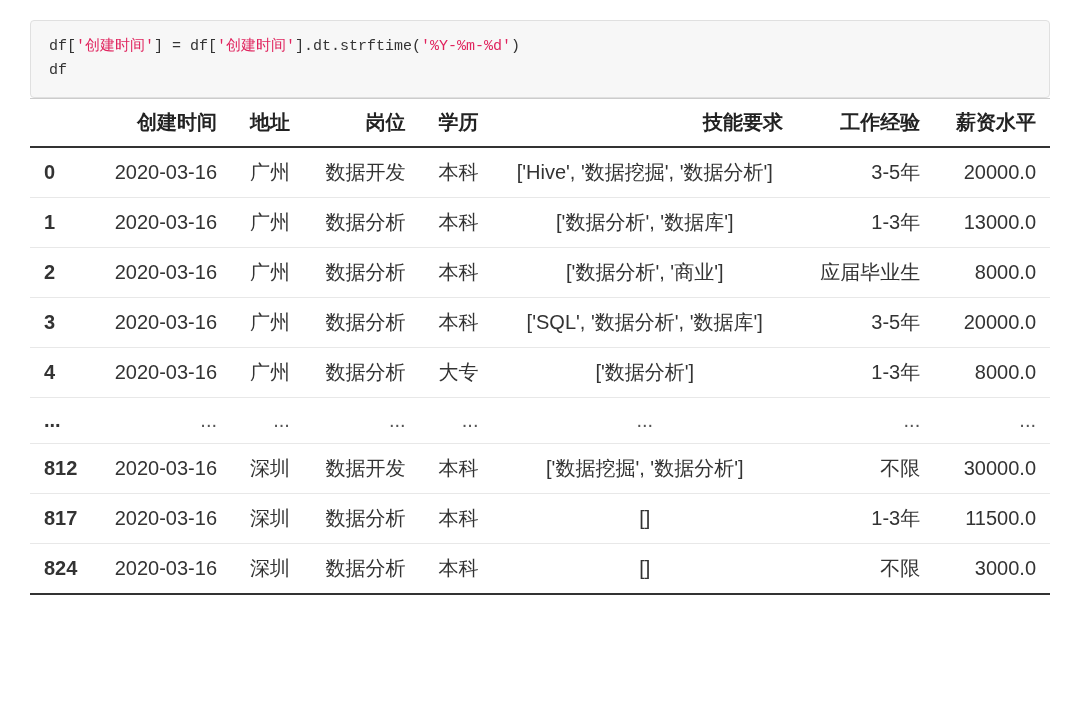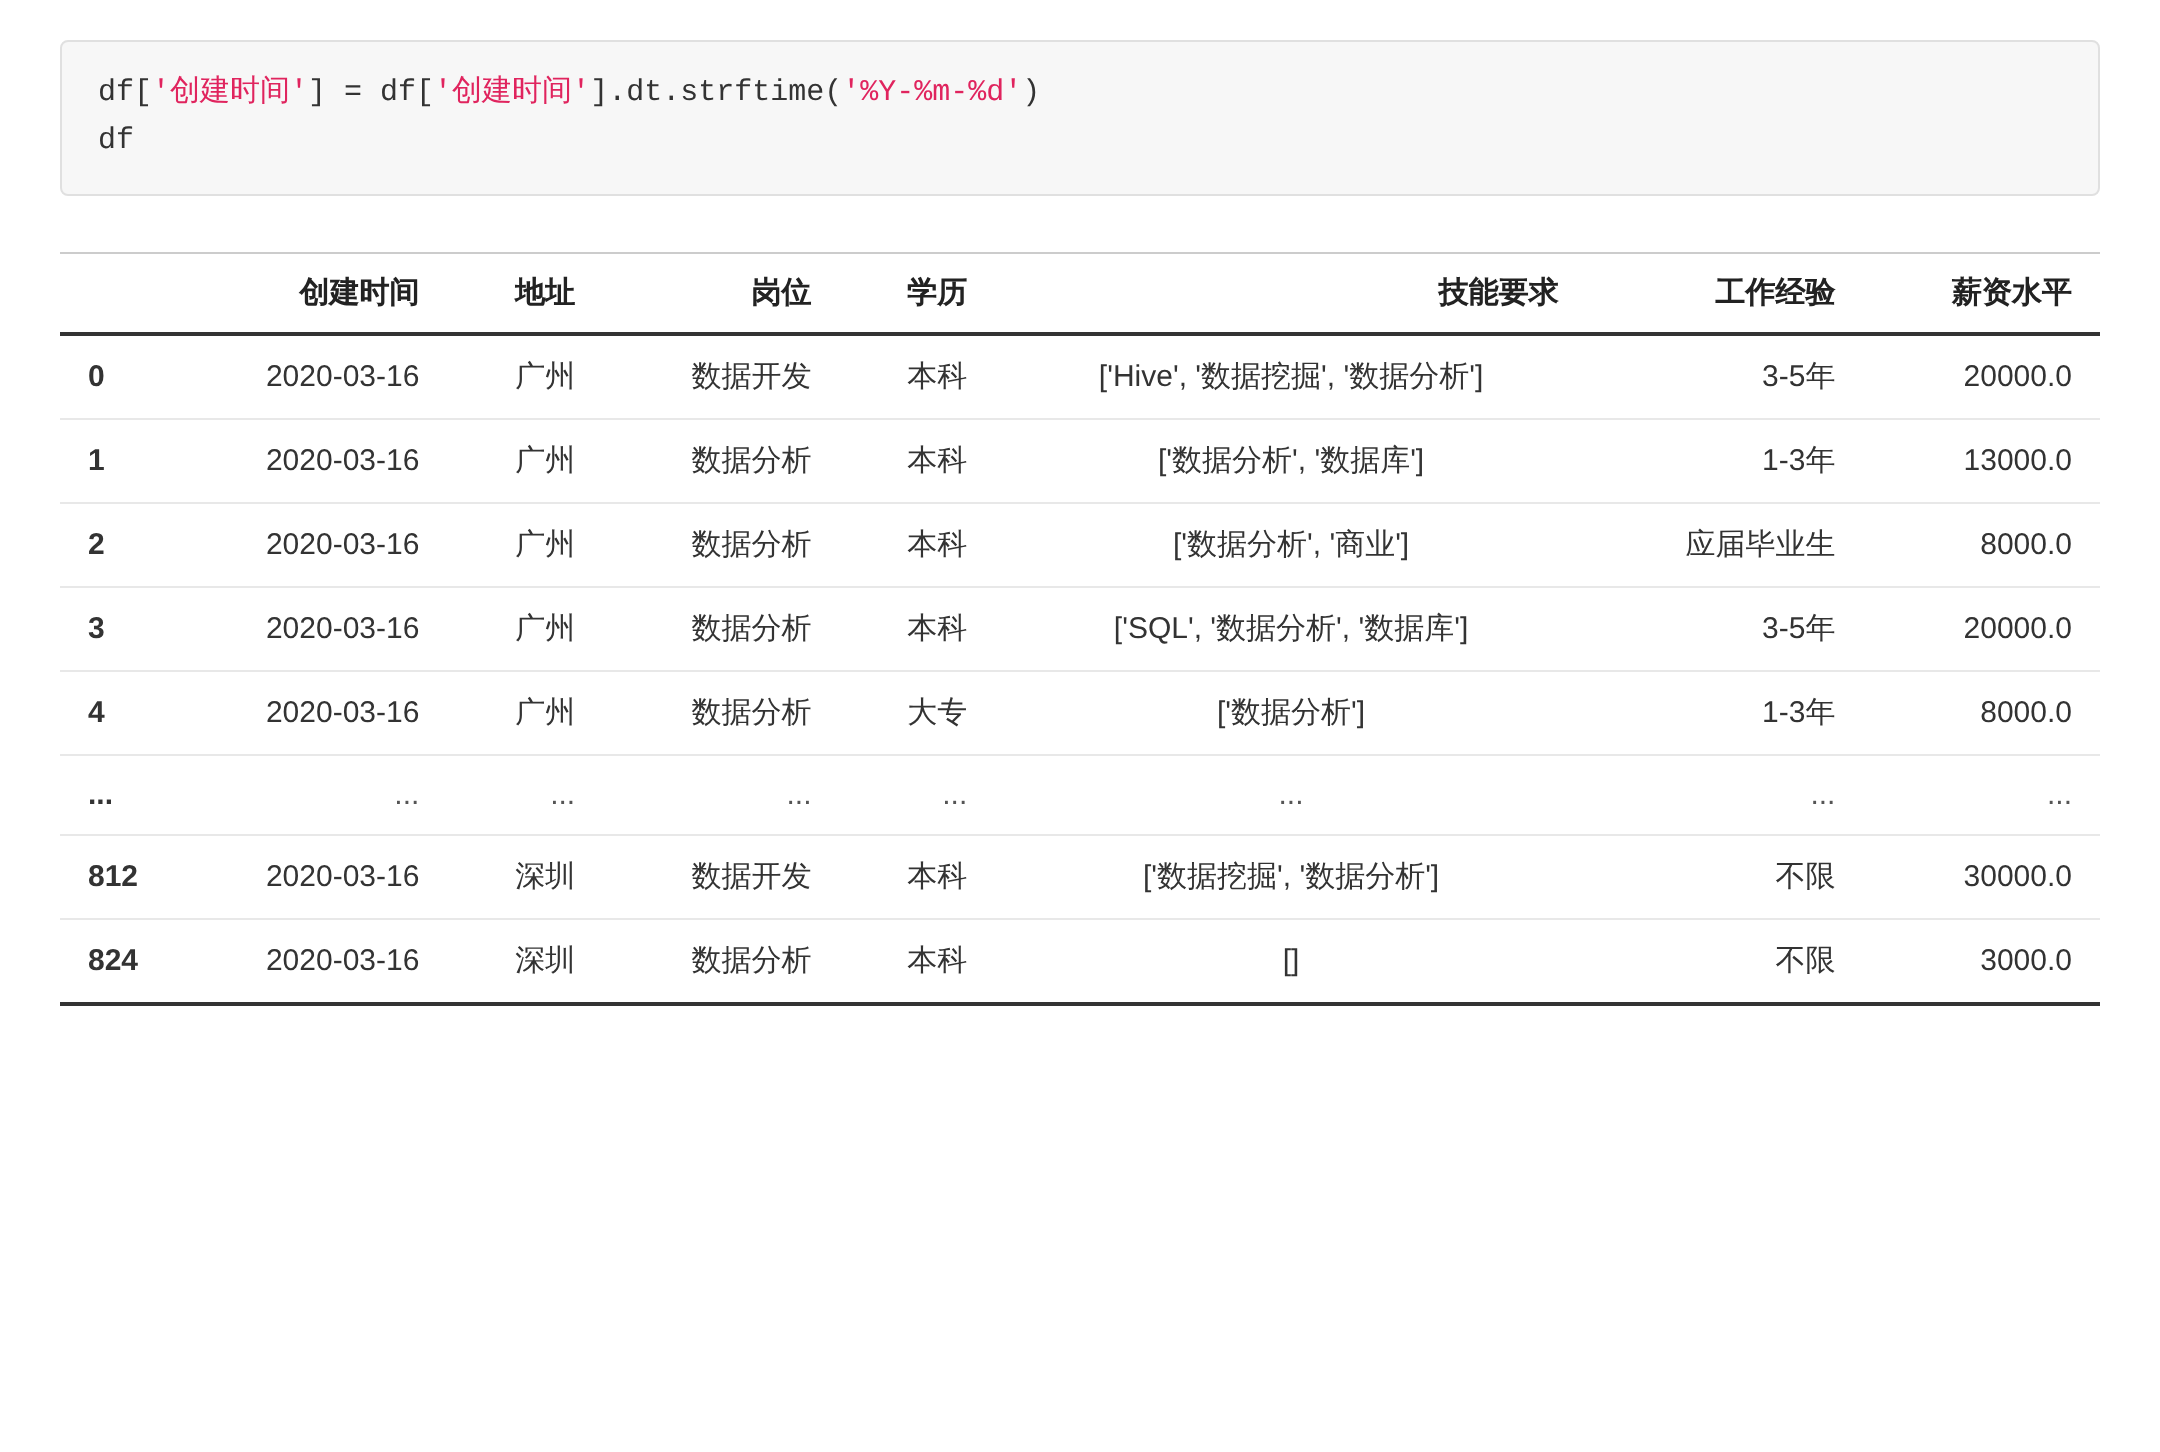--- a/index.html
+++ b/index.html
@@ -18,36 +18,35 @@
 
     
     .code-block {
       background: #f7f7f7;
       border: 1px solid #e0e0e0;
       border-radius: 4px;
       padding: 14px 18px;
       font-family: 'Courier New', Courier, monospace;
       font-size: 15px;
       line-height: 1.6;
-      margin-bottom: 28px;
       white-space: pre;
     }
     .code-plain { color: #333; }
     .code-string { color: #e0245e; }
 
     
     .table-container {
       width: 100%;
       overflow-x: auto;
     }
 
     table {
       width: 100%;
       border-collapse: collapse;
-      font-size: 15px;
+      font-size: 20px;
       color: #333;
     }
 
     thead tr {
       border-bottom: 2px solid #333;
       border-top: 1px solid #ccc;
     }
 
     thead th {
       font-weight: 700;
@@ -180,20 +179,30 @@
             <td class="col-index">812</td>
             <td class="col-date">2020-03-16</td>
             <td class="col-city">深圳</td>
             <td class="col-position">数据开发</td>
             <td class="col-edu">本科</td>
             <td class="col-skills">['数据挖掘', '数据分析']</td>
             <td class="col-exp">不限</td>
             <td class="col-salary">30000.0</td>
           </tr>
           <tr>
+            <td class="col-index">817</td>
+            <td class="col-date">2020-03-16</td>
+            <td class="col-city">深圳</td>
+            <td class="col-position">数据分析</td>
+            <td class="col-edu">本科</td>
+            <td class="col-skills">[]</td>
+            <td class="col-exp">1-3年</td>
+            <td class="col-salary">11500.0</td>
+          </tr>
+          <tr>
             <td class="col-index">824</td>
             <td class="col-date">2020-03-16</td>
             <td class="col-city">深圳</td>
             <td class="col-position">数据分析</td>
             <td class="col-edu">本科</td>
             <td class="col-skills">[]</td>
             <td class="col-exp">不限</td>
             <td class="col-salary">3000.0</td>
           </tr>
         </tbody>

